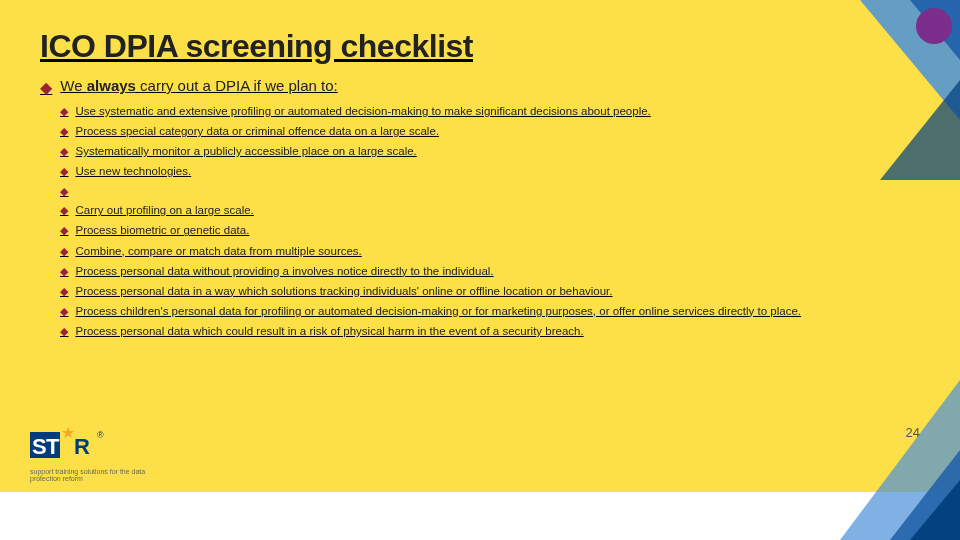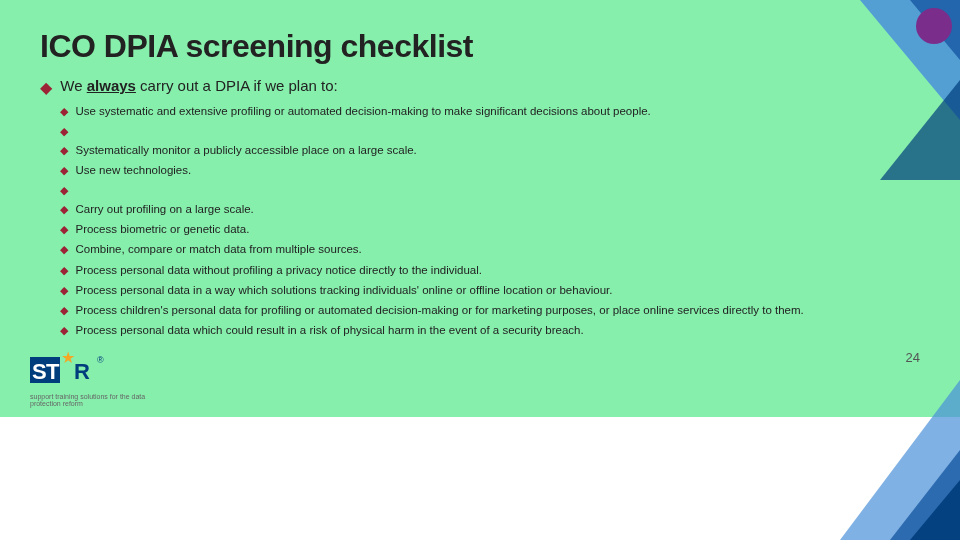--- a/index.html
+++ b/index.html
@@ -8,23 +8,24 @@
       width: 960px;
       height: 540px;
       background: #ffffff;
       font-family: 'Trebuchet MS', Arial, sans-serif;
       overflow: hidden;
       position: relative;
     }
 
     .page {
       width: 960px;
-      height: 417px;
+      height: 492px;
       position: relative;
-      background: #86efac;
+      background: #fde047;
+      text-decoration: underline;
     }
 
     .title-area {
       padding: 28px 40px 8px 40px;
     }
 
     h1 {
       font-size: 32px;
       font-weight: 700;
       color: #222222;
@@ -170,20 +171,21 @@
 
     <div class="sub-bullets">
 
       <div class="sub-bullet">
         <span class="sub-bullet-diamond">◆</span>
         <span class="sub-bullet-text">Use systematic and extensive profiling or automated decision-making to make significant decisions about people.</span>
       </div>
 
       <div class="sub-bullet">
         <span class="sub-bullet-diamond">◆</span>
+        <span class="sub-bullet-text">Process special category data or criminal offence data on a large scale.</span>
       </div>
 
       <div class="sub-bullet">
         <span class="sub-bullet-diamond">◆</span>
         <span class="sub-bullet-text">Systematically monitor a publicly accessible place on a large scale.</span>
       </div>
 
       <div class="sub-bullet">
         <span class="sub-bullet-diamond">◆</span>
         <span class="sub-bullet-text">Use new technologies.</span>
@@ -203,31 +205,31 @@
         <span class="sub-bullet-text">Process biometric or genetic data.</span>
       </div>
 
       <div class="sub-bullet">
         <span class="sub-bullet-diamond">◆</span>
         <span class="sub-bullet-text">Combine, compare or match data from multiple sources.</span>
       </div>
 
       <div class="sub-bullet">
         <span class="sub-bullet-diamond">◆</span>
-        <span class="sub-bullet-text">Process personal data without profiling a privacy notice directly to the individual.</span>
+        <span class="sub-bullet-text">Process personal data without providing a involves notice directly to the individual.</span>
       </div>
 
       <div class="sub-bullet">
         <span class="sub-bullet-diamond">◆</span>
         <span class="sub-bullet-text">Process personal data in a way which solutions tracking individuals' online or offline location or behaviour.</span>
       </div>
 
       <div class="sub-bullet">
         <span class="sub-bullet-diamond">◆</span>
-        <span class="sub-bullet-text">Process children's personal data for profiling or automated decision-making or for marketing purposes, or place online services directly to them.</span>
+        <span class="sub-bullet-text">Process children's personal data for profiling or automated decision-making or for marketing purposes, or offer online services directly to place.</span>
       </div>
 
       <div class="sub-bullet">
         <span class="sub-bullet-diamond">◆</span>
         <span class="sub-bullet-text">Process personal data which could result in a risk of physical harm in the event of a security breach.</span>
       </div>
 
     </div>
   </div>
 

